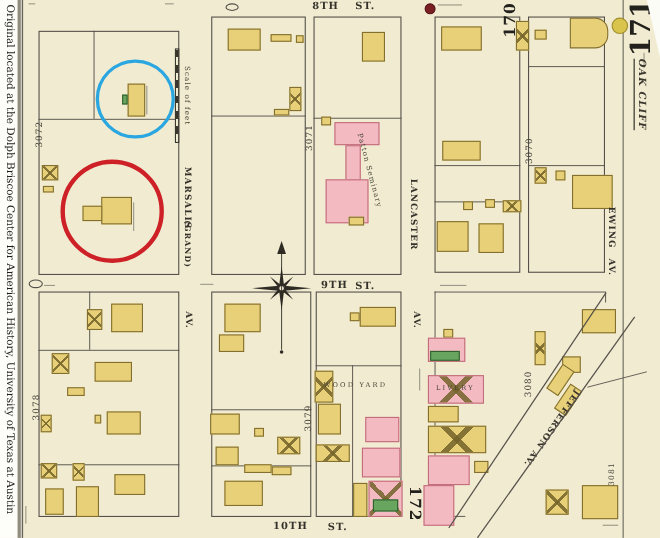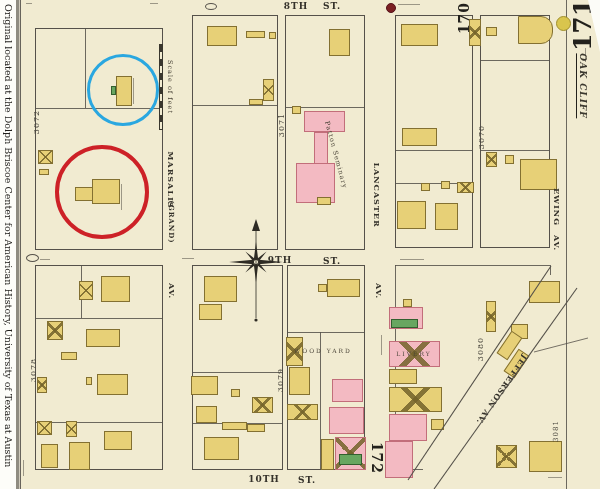--- a/index.html
+++ b/index.html
@@ -182,21 +182,21 @@
       <div class="bld c-y" style="left: 86px; top: 377px; width: 6px; height: 8px;"></div>
       <div class="bld c-y xm" style="left: 37px; top: 421px; width: 15px; height: 14px;"></div>
       <div class="bld c-y xm" style="left: 66px; top: 421px; width: 11px; height: 16px;"></div>
       <div class="bld c-y" style="left: 41px; top: 444px; width: 17px; height: 24px;"></div>
       <div class="bld c-y" style="left: 69px; top: 442px; width: 21px; height: 28px;"></div>
       <div class="bld c-y" style="left: 104px; top: 431px; width: 28px; height: 19px;"></div>
     </div>
 
   <span class="lbl street" style="left:296px;top:6px;">8TH</span>
   <span class="lbl street" style="left:332px;top:6px;">ST.</span>
-  <span class="lbl street" style="left:280px;top:260px;">9TH</span>
+  <span class="lbl street" style="left:304px;top:260px;">9TH</span>
   <span class="lbl street" style="left:332px;top:261px;">ST.</span>
   <span class="lbl street" style="left:264px;top:479px;">10TH</span>
   <span class="lbl street" style="left:307px;top:480px;">ST.</span>
 
   <span class="lbl street-sm r90" style="left:171px;top:180px;">MARSALIS</span>
   <span class="lbl street-sm r90" style="left:171px;top:222px;font-size:7px;">(GRAND)</span>
   <span class="lbl street-sm r90" style="left:172px;top:291px;">AV.</span>
   <span class="lbl street-sm r90" style="left:377px;top:195px;">LANCASTER</span>
   <span class="lbl street-sm r90" style="left:379px;top:291px;">AV.</span>
   <span class="lbl street-sm r90" style="left:557px;top:207px;">EWING</span>

